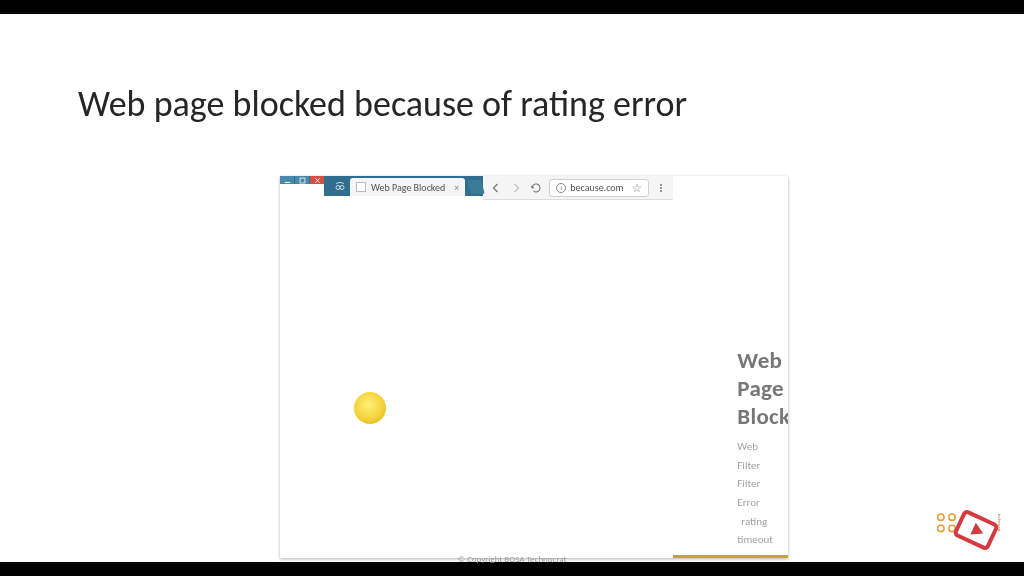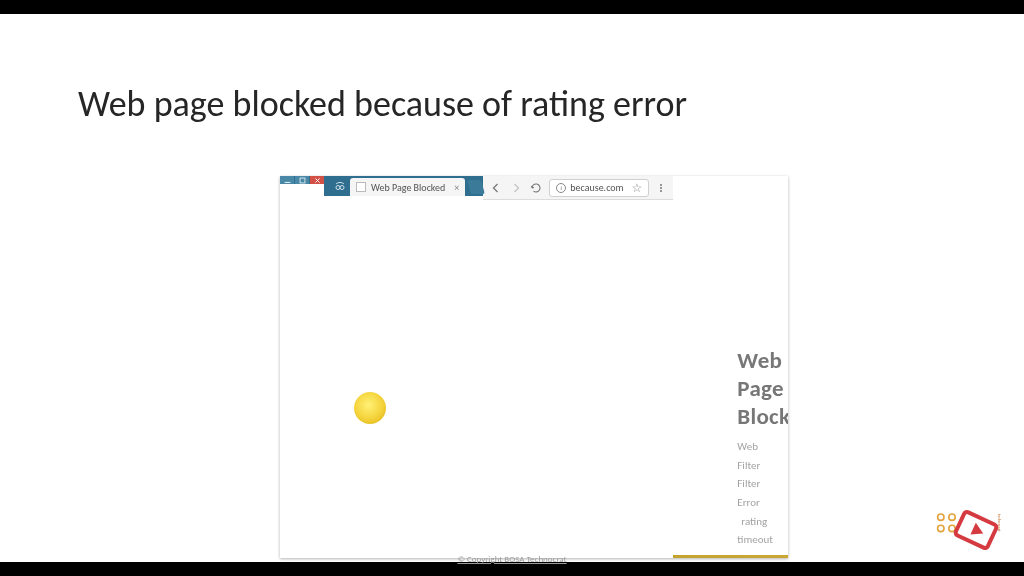--- a/index.html
+++ b/index.html
@@ -69,21 +69,21 @@
     position: absolute; left: 354px; top: 378px; width: 32px; height: 32px;
     background: radial-gradient(circle at 45% 40%, #fff176, #f4d23a 55%, #e7c226 75%);
     border-radius: 50%; filter: blur(.4px);
   }
   .bottom-gold {
     position:absolute; left:0; right:0; bottom:0; height:3px;
     background: linear-gradient(90deg, #c4a431, #caa637);
   }
   .footer-text {
     position:absolute; left:0; right:0; bottom:-2px; text-align:center;
-    font-size:9px; color:#9a9a9a;text-decoration:underline;
+    font-size:9px; color:#9a9a9a;
   }
   
   .brand { position:absolute; right:14px; bottom:0px; width:84px; height:64px; }
   .brand svg { width:100%; height:100%; }
 </style>
 </head>
 <body>
 
 <div class="stage">
   <div class="slide">

